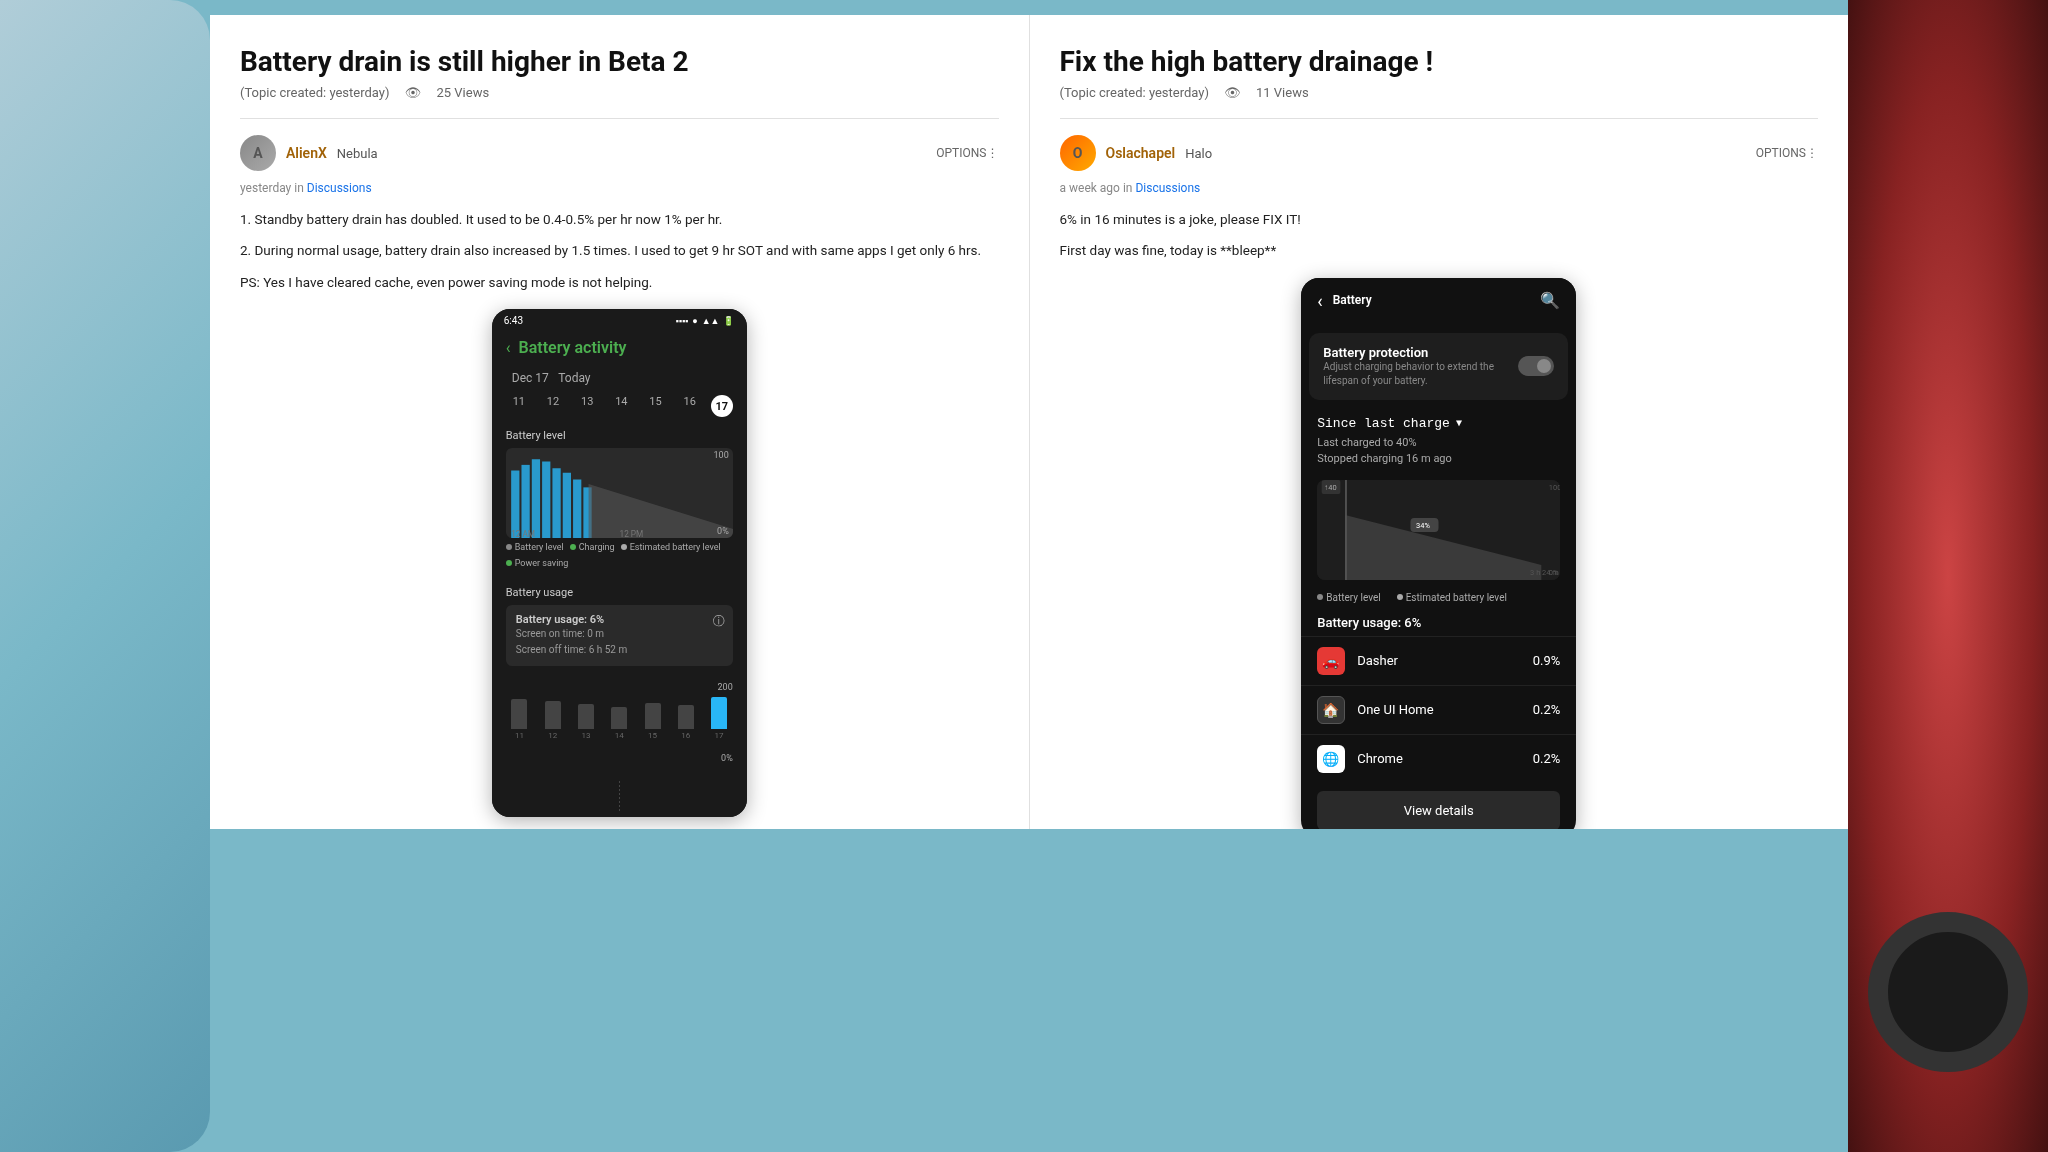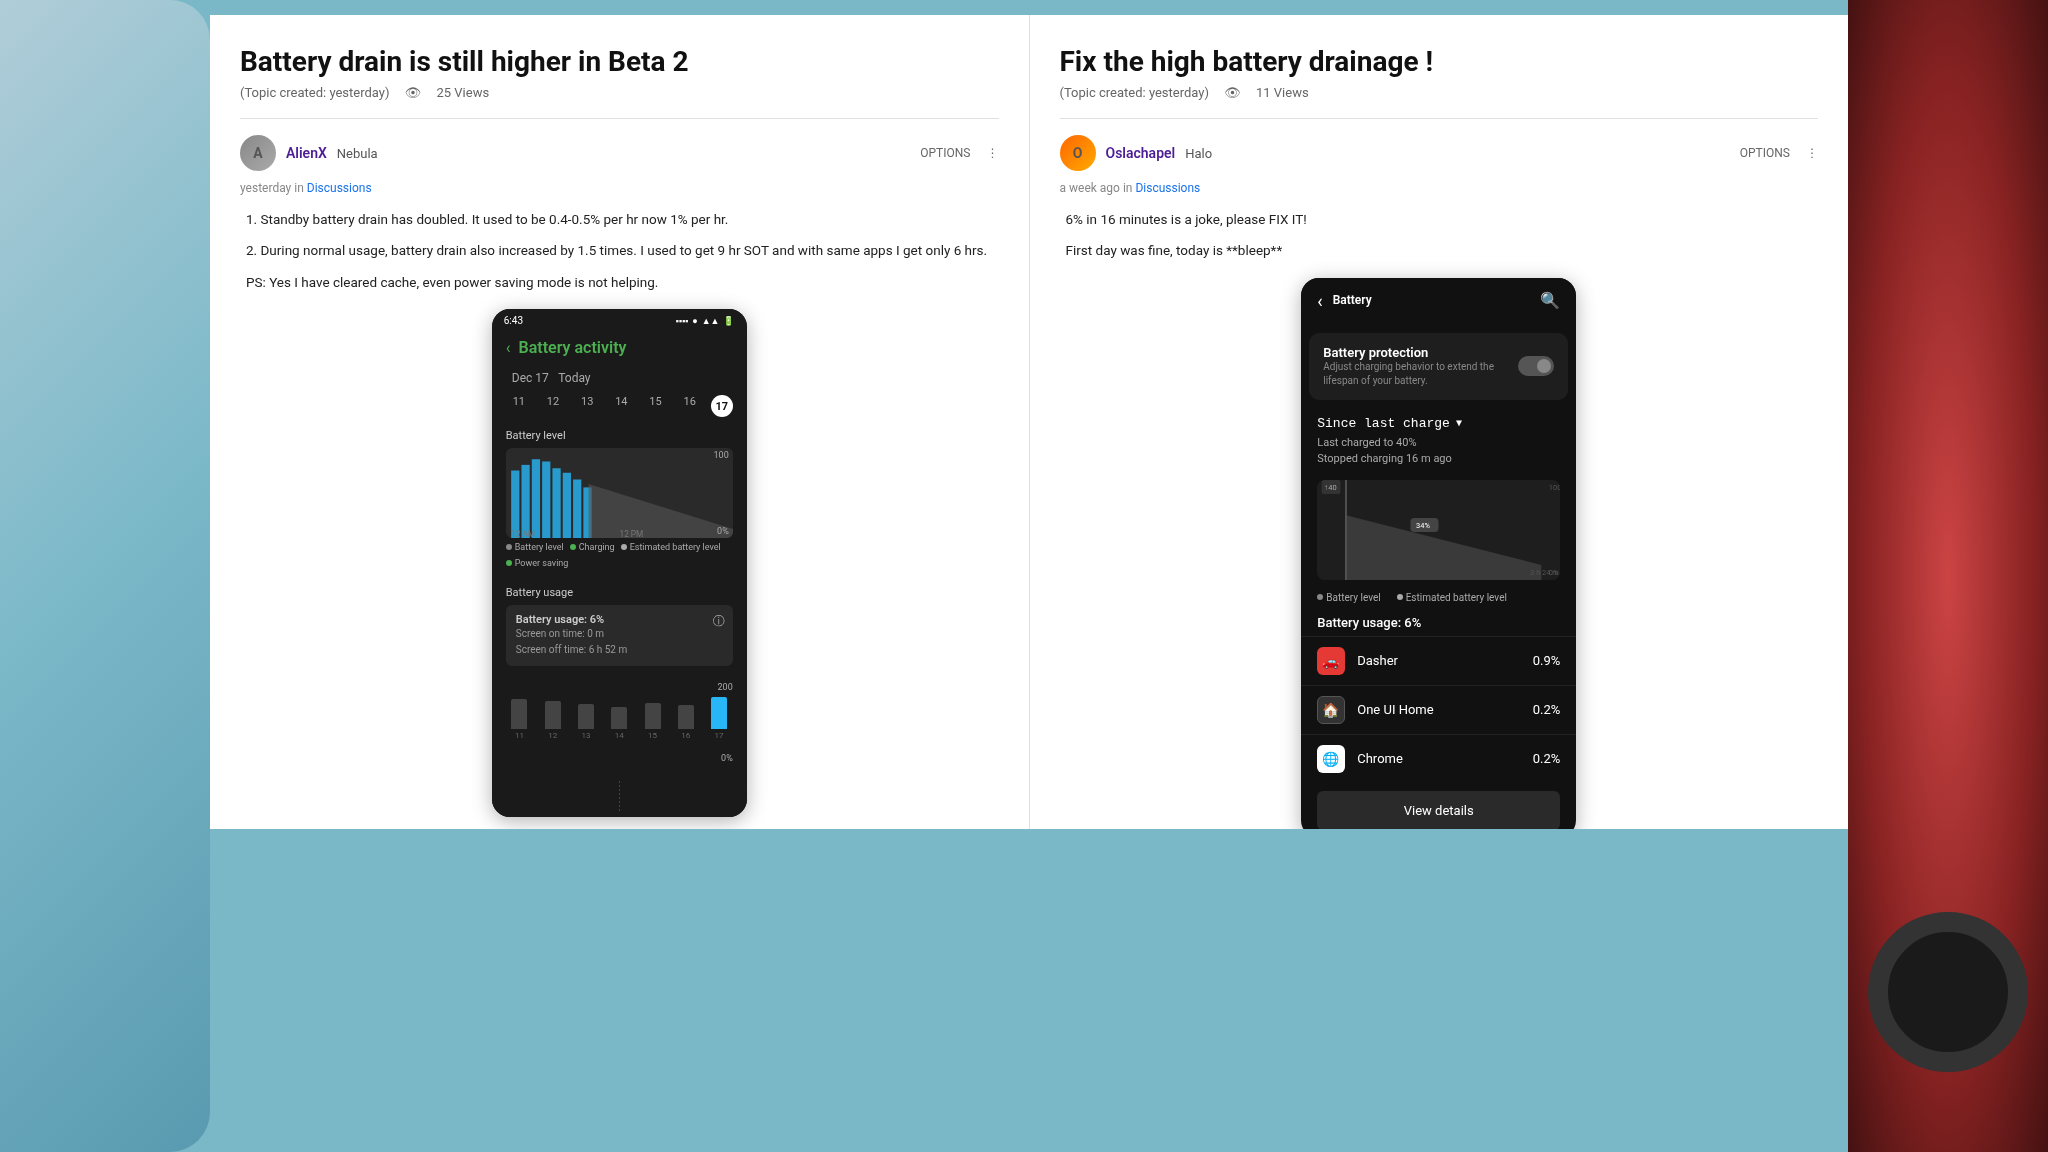--- a/index.html
+++ b/index.html
@@ -109,52 +109,52 @@
     }
     .avatar-img-right {
       background: linear-gradient(135deg, #ff6600 0%, #ffaa00 100%);
       border-radius: 50%;
       overflow: hidden;
       position: relative;
     }
     .author-name {
       font-size: 14px;
       font-weight: 600;
-      color: #4c1d95;
+      color: #a16207;
     }
     .author-badge {
       font-size: 13px;
       color: #555;
       margin-left: 6px;
     }
     .options-btn {
       margin-left: auto;
       font-size: 12px;
       color: #666;
       cursor: pointer;
-      display: flex; align-items: center; gap: 16px;
+      display: flex; align-items: center; gap: 0;
     }
 
     .post-timestamp {
       font-size: 12px;
       color: #888;
       margin-bottom: 14px;
     }
     .post-timestamp a {
       color: #1a73e8;
       text-decoration: none;
     }
 
     .post-body {
       font-size: 13.5px;
       color: #222;
       line-height: 1.6;
       margin-bottom: 16px;
     }
-    .post-body p { margin-bottom: 10px; margin-left: 6px; }
+    .post-body p { margin-bottom: 10px; }
 
     
     .phone-mockup {
       width: 255px;
       border-radius: 18px;
       overflow: hidden;
       background: #1a1a1a;
       margin: 0 auto;
       box-shadow: 0 4px 20px rgba(0,0,0,0.3);
     }

